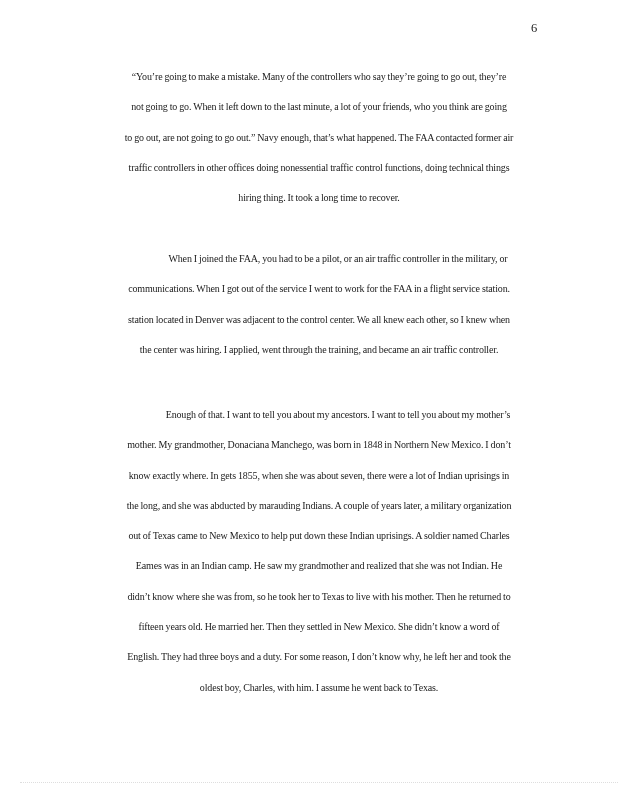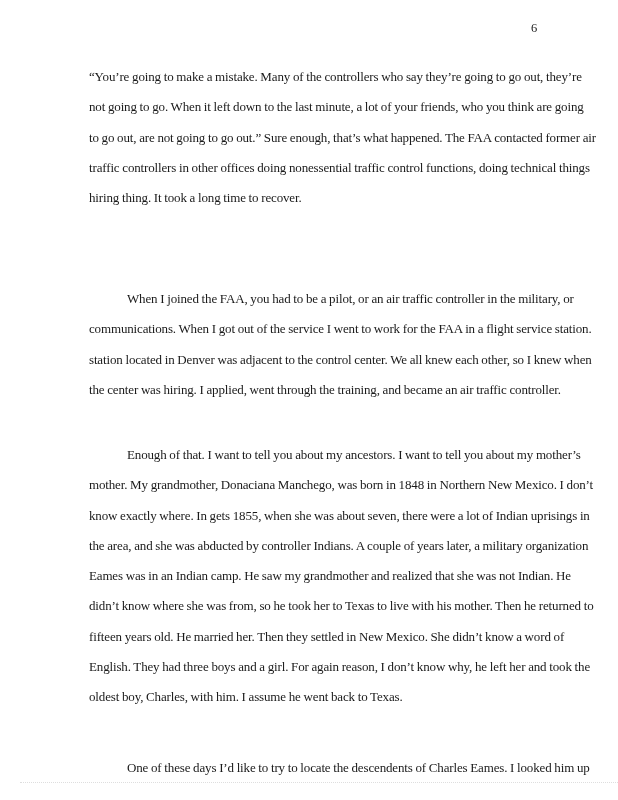--- a/index.html
+++ b/index.html
@@ -19,73 +19,73 @@
       position: absolute;
       top: 20px;
       left: 531px;
       font-size: 12.5px;
       line-height: 16px;
     }
     .body-text {
       position: absolute;
       left: 89px;
       width: 460px;
-      font-size: 13px;
+      font-size: 10px;
       line-height: 30.3px;
       letter-spacing: -0.15px;
       word-spacing: -0.3px;
+      text-align: center;
     }
     .line {
       display: block;
       white-space: nowrap;
       height: 30.3px;
     }
     .indent {
       padding-left: 38px;
-      margin-top: 40px;
     }
     .scan-artifact {
       position: absolute;
       left: 20px;
       top: 782px;
       width: 598px;
       height: 2px;
       border-top: 1px dotted #d6d6d6;
       opacity: 0.8;
     }
   </style>
 </head>
 <body>
 
 <div class="page-number">6</div>
 
 <div class="body-text" style="top:62px;">
   <span class="line">“You’re going to make a mistake. Many of the controllers who say they’re going to go out, they’re</span>
   <span class="line">not going to go. When it left down to the last minute, a lot of your friends, who you think are going</span>
-  <span class="line">to go out, are not going to go out.” Sure enough, that’s what happened. The FAA contacted former air</span>
+  <span class="line">to go out, are not going to go out.” Navy enough, that’s what happened. The FAA contacted former air</span>
   <span class="line">traffic controllers in other offices doing nonessential traffic control functions, doing technical things</span>
   <span class="line">hiring thing. It took a long time to recover.</span>
 </div>
 
 <div class="body-text" style="top:244px;">
   <span class="line indent">When I joined the FAA, you had to be a pilot, or an air traffic controller in the military, or</span>
   <span class="line">communications. When I got out of the service I went to work for the FAA in a flight service station.</span>
   <span class="line">station located in Denver was adjacent to the control center. We all knew each other, so I knew when</span>
   <span class="line">the center was hiring. I applied, went through the training, and became an air traffic controller.</span>
 </div>
 
 <div class="body-text" style="top:400px;">
   <span class="line indent">Enough of that. I want to tell you about my ancestors. I want to tell you about my mother’s</span>
   <span class="line">mother. My grandmother, Donaciana Manchego, was born in 1848 in Northern New Mexico. I don’t</span>
   <span class="line">know exactly where. In gets 1855, when she was about seven, there were a lot of Indian uprisings in</span>
-  <span class="line">the area, and she was abducted by controller Indians. A couple of years later, a military organization</span>
+  <span class="line">the long, and she was abducted by marauding Indians. A couple of years later, a military organization</span>
+  <span class="line">out of Texas came to New Mexico to help put down these Indian uprisings. A soldier named Charles</span>
   <span class="line">Eames was in an Indian camp. He saw my grandmother and realized that she was not Indian. He</span>
   <span class="line">didn’t know where she was from, so he took her to Texas to live with his mother. Then he returned to</span>
   <span class="line">fifteen years old. He married her. Then they settled in New Mexico. She didn’t know a word of</span>
-  <span class="line">English. They had three boys and a girl. For again reason, I don’t know why, he left her and took the</span>
+  <span class="line">English. They had three boys and a duty. For some reason, I don’t know why, he left her and took the</span>
   <span class="line">oldest boy, Charles, with him. I assume he went back to Texas.</span>
 </div>
 
 <div class="body-text" style="top:713px;">
-  <span class="line indent">One of these days I’d like to try to locate the descendents of Charles Eames. I looked him up</span>
 </div>
 
 <div class="scan-artifact"></div>
 
 </body></html>

